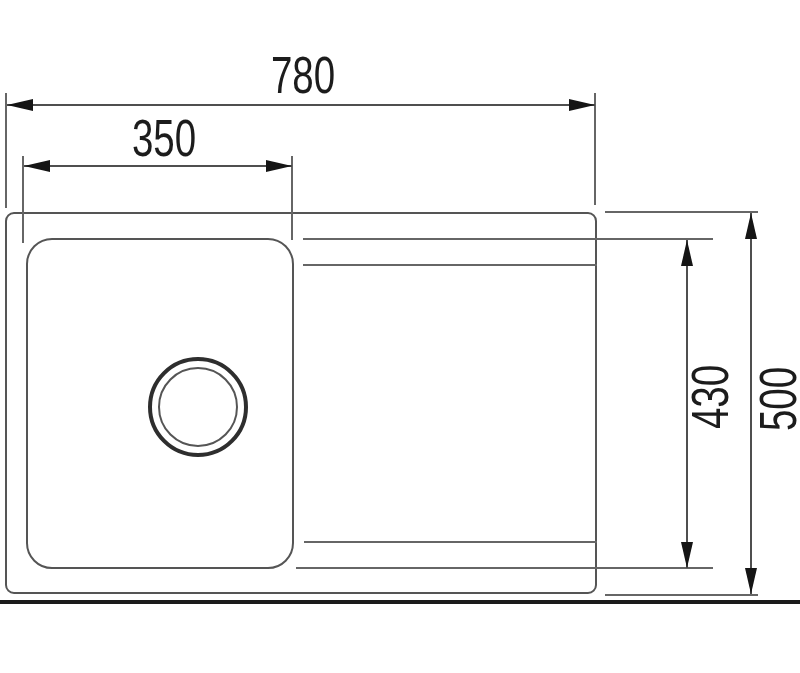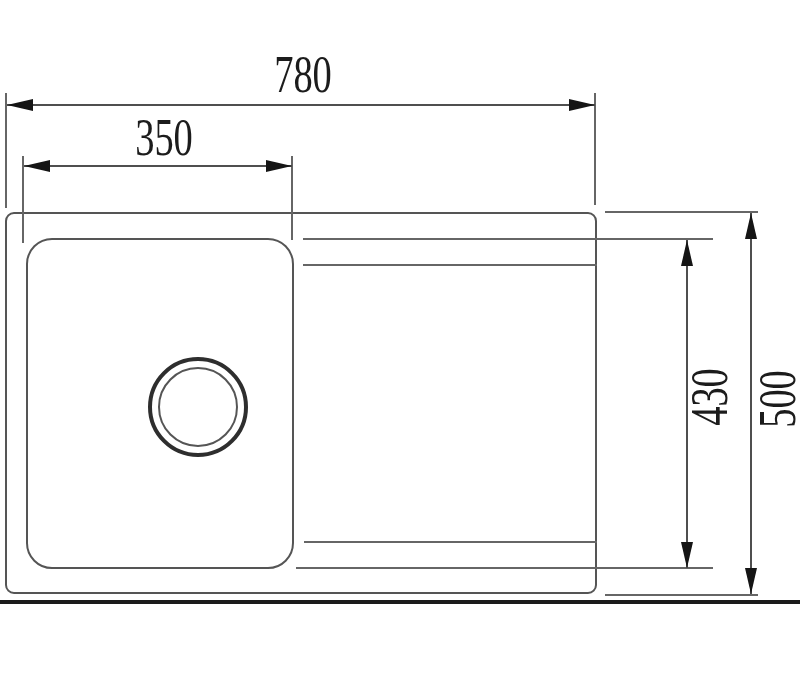--- a/index.html
+++ b/index.html
@@ -3,21 +3,21 @@
 <meta charset="utf-8">
 <style>
   * { margin: 0; padding: 0; box-sizing: border-box; }
   html, body { background: #ffffff; }
   .canvas {
     position: relative;
     width: 800px;
     height: 673px;
     background: #ffffff;
     overflow: hidden;
-    font-family: Liberation Serif, serif;
+    font-family: Liberation Sans, sans-serif;
     text-align: right;
   }
   .abs { position: absolute; }
 
   
   .sink-outline {
     left: 5px; top: 212px; width: 592px; height: 382px;
     border: 2px solid #555; border-radius: 9px;
     background: transparent;
   }

